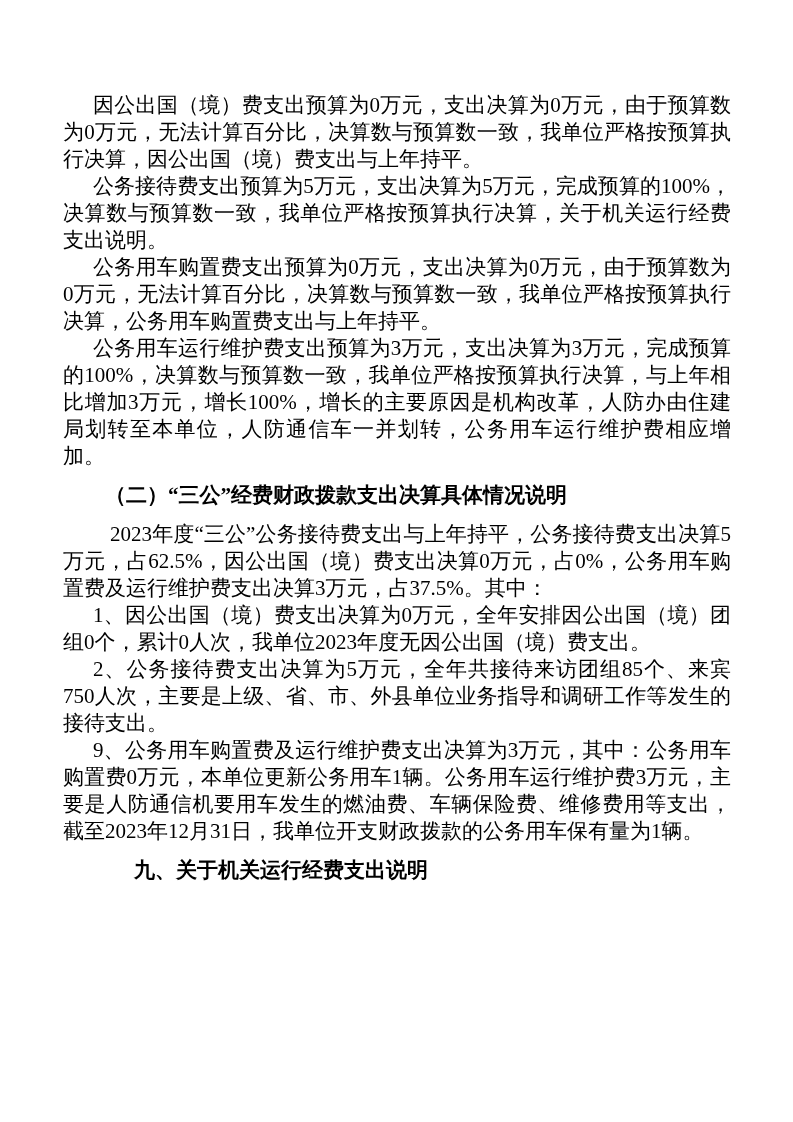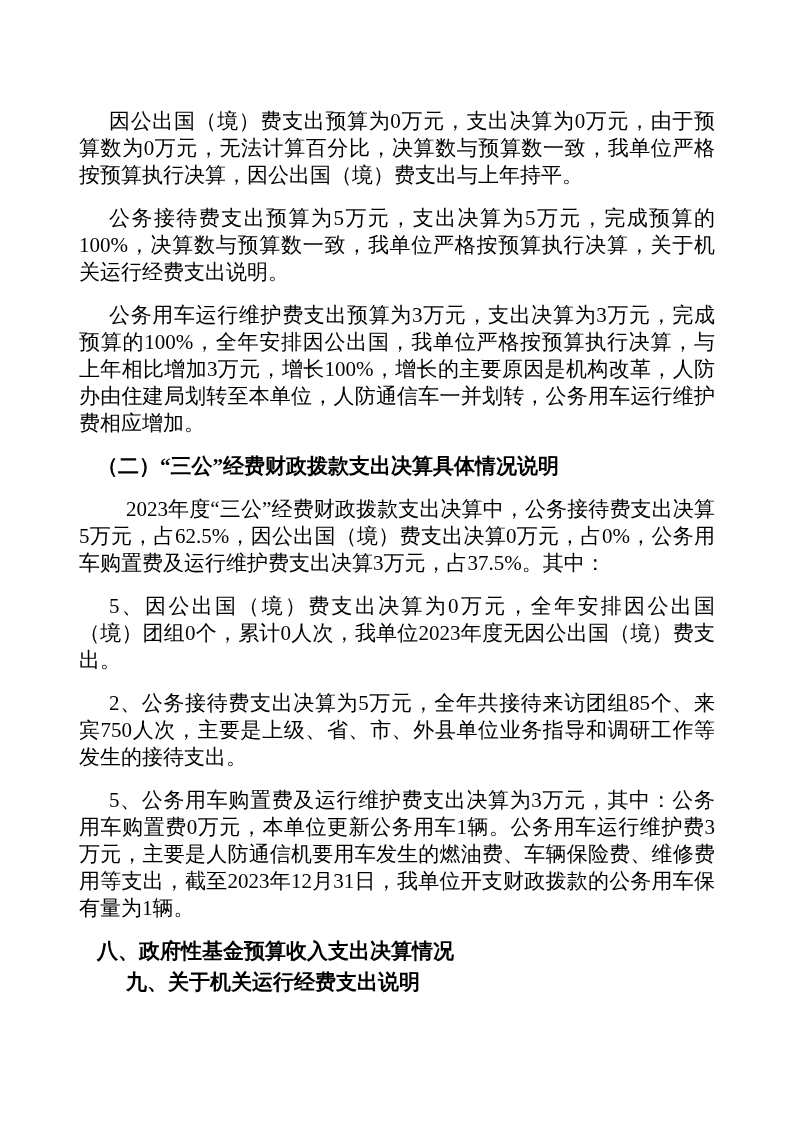--- a/index.html
+++ b/index.html
@@ -20,40 +20,40 @@
     top: 92px;
     width: 668px;
     color: #000000;
     font-family: "Liberation Serif", "DejaVu Serif", serif;
     font-size: 21px;
     line-height: 27px;
     text-align: justify;
     text-justify: inter-ideograph;
   }
   .para {
-    margin: 16px;
+    margin: 0;
     text-indent: 30px;
   }
   .heading {
-    margin: 4px;
+    margin: 12px;
     text-indent: 30px;
     font-weight: bold;
   }
   .indent-lg { text-indent: 47px; }
   .indent-xl { text-indent: 59px; }
 </style>
 </head>
 <body>
 
 <div class="page">
   <div class="content">
     <p class="para">因公出国（境）费支出预算为0万元，支出决算为0万元，由于预算数为0万元，无法计算百分比，决算数与预算数一致，我单位严格按预算执行决算，因公出国（境）费支出与上年持平。</p>
     <p class="para">公务接待费支出预算为5万元，支出决算为5万元，完成预算的100%，决算数与预算数一致，我单位严格按预算执行决算，关于机关运行经费支出说明。</p>
-    <p class="para">公务用车运行维护费支出预算为3万元，支出决算为3万元，完成预算的100%，全年安排因公出国，我单位严格按预算执行决算，与上年相比增加3万元，增长100%，增长的主要原因是机构改革，人防办由住建局划转至本单位，人防通信车一并划转，公务用车运行维护费相应增加。</p>
+    <p class="para">公务用车购置费支出预算为0万元，支出决算为0万元，由于预算数为0万元，无法计算百分比，决算数与预算数一致，我单位严格按预算执行决算，公务用车购置费支出与上年持平。</p>
+    <p class="para">公务用车运行维护费支出预算为3万元，支出决算为3万元，完成预算的100%，决算数与预算数一致，我单位严格按预算执行决算，与上年相比增加3万元，增长100%，增长的主要原因是机构改革，人防办由住建局划转至本单位，人防通信车一并划转，公务用车运行维护费相应增加。</p>
     <p class="heading">（二）“三公”经费财政拨款支出决算具体情况说明</p>
-    <p class="para indent-lg">2023年度“三公”经费财政拨款支出决算中，公务接待费支出决算5万元，占62.5%，因公出国（境）费支出决算0万元，占0%，公务用车购置费及运行维护费支出决算3万元，占37.5%。其中：</p>
-    <p class="para">5、因公出国（境）费支出决算为0万元，全年安排因公出国（境）团组0个，累计0人次，我单位2023年度无因公出国（境）费支出。</p>
+    <p class="para indent-lg">2023年度“三公”公务接待费支出与上年持平，公务接待费支出决算5万元，占62.5%，因公出国（境）费支出决算0万元，占0%，公务用车购置费及运行维护费支出决算3万元，占37.5%。其中：</p>
+    <p class="para">1、因公出国（境）费支出决算为0万元，全年安排因公出国（境）团组0个，累计0人次，我单位2023年度无因公出国（境）费支出。</p>
     <p class="para">2、公务接待费支出决算为5万元，全年共接待来访团组85个、来宾750人次，主要是上级、省、市、外县单位业务指导和调研工作等发生的接待支出。</p>
-    <p class="para">5、公务用车购置费及运行维护费支出决算为3万元，其中：公务用车购置费0万元，本单位更新公务用车1辆。公务用车运行维护费3万元，主要是人防通信机要用车发生的燃油费、车辆保险费、维修费用等支出，截至2023年12月31日，我单位开支财政拨款的公务用车保有量为1辆。</p>
-    <p class="heading">八、政府性基金预算收入支出决算情况</p>
+    <p class="para">9、公务用车购置费及运行维护费支出决算为3万元，其中：公务用车购置费0万元，本单位更新公务用车1辆。公务用车运行维护费3万元，主要是人防通信机要用车发生的燃油费、车辆保险费、维修费用等支出，截至2023年12月31日，我单位开支财政拨款的公务用车保有量为1辆。</p>
     <p class="heading indent-xl">九、关于机关运行经费支出说明</p>
   </div>
 </div>
 
 </body></html>

